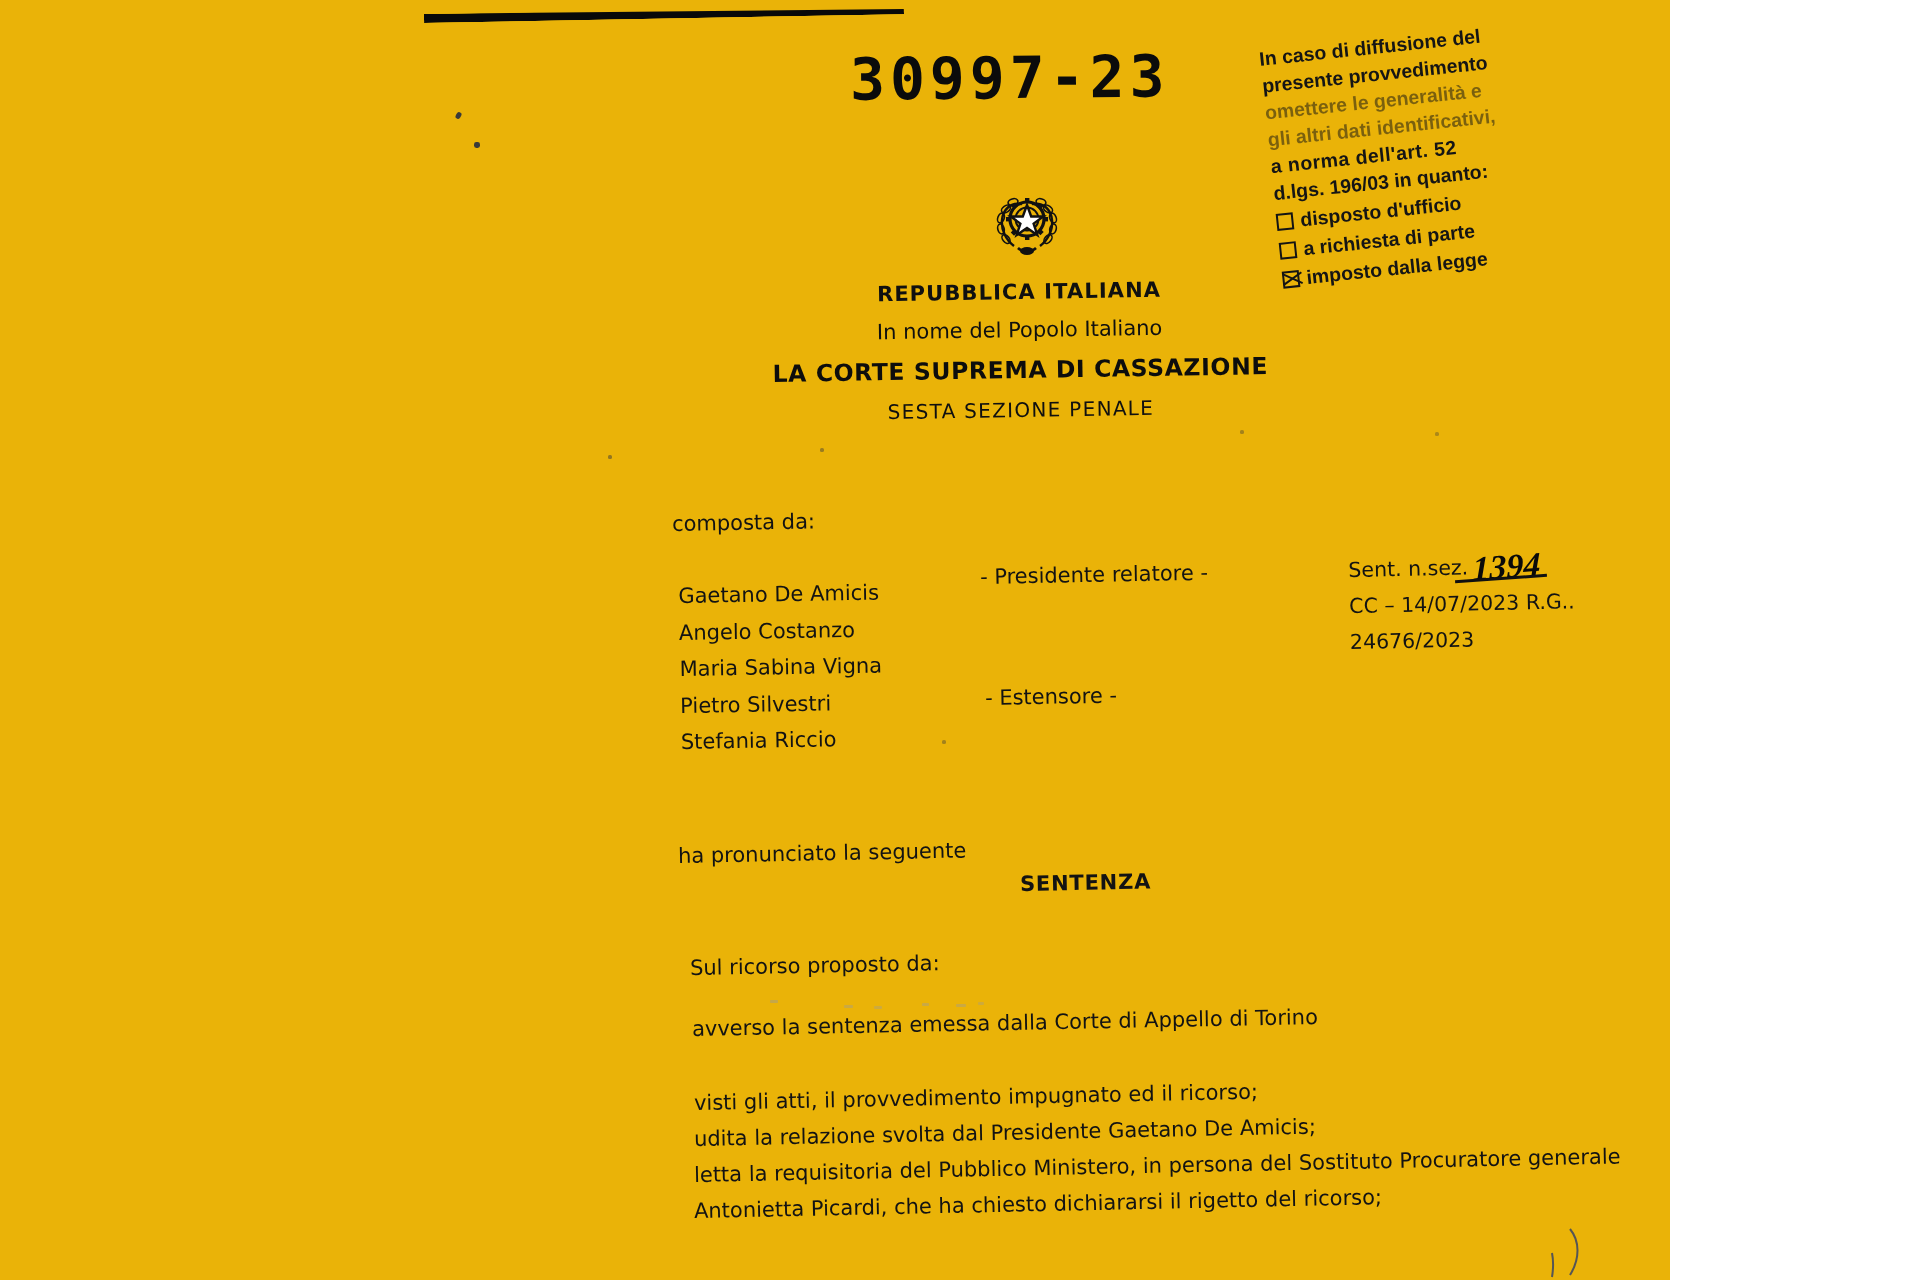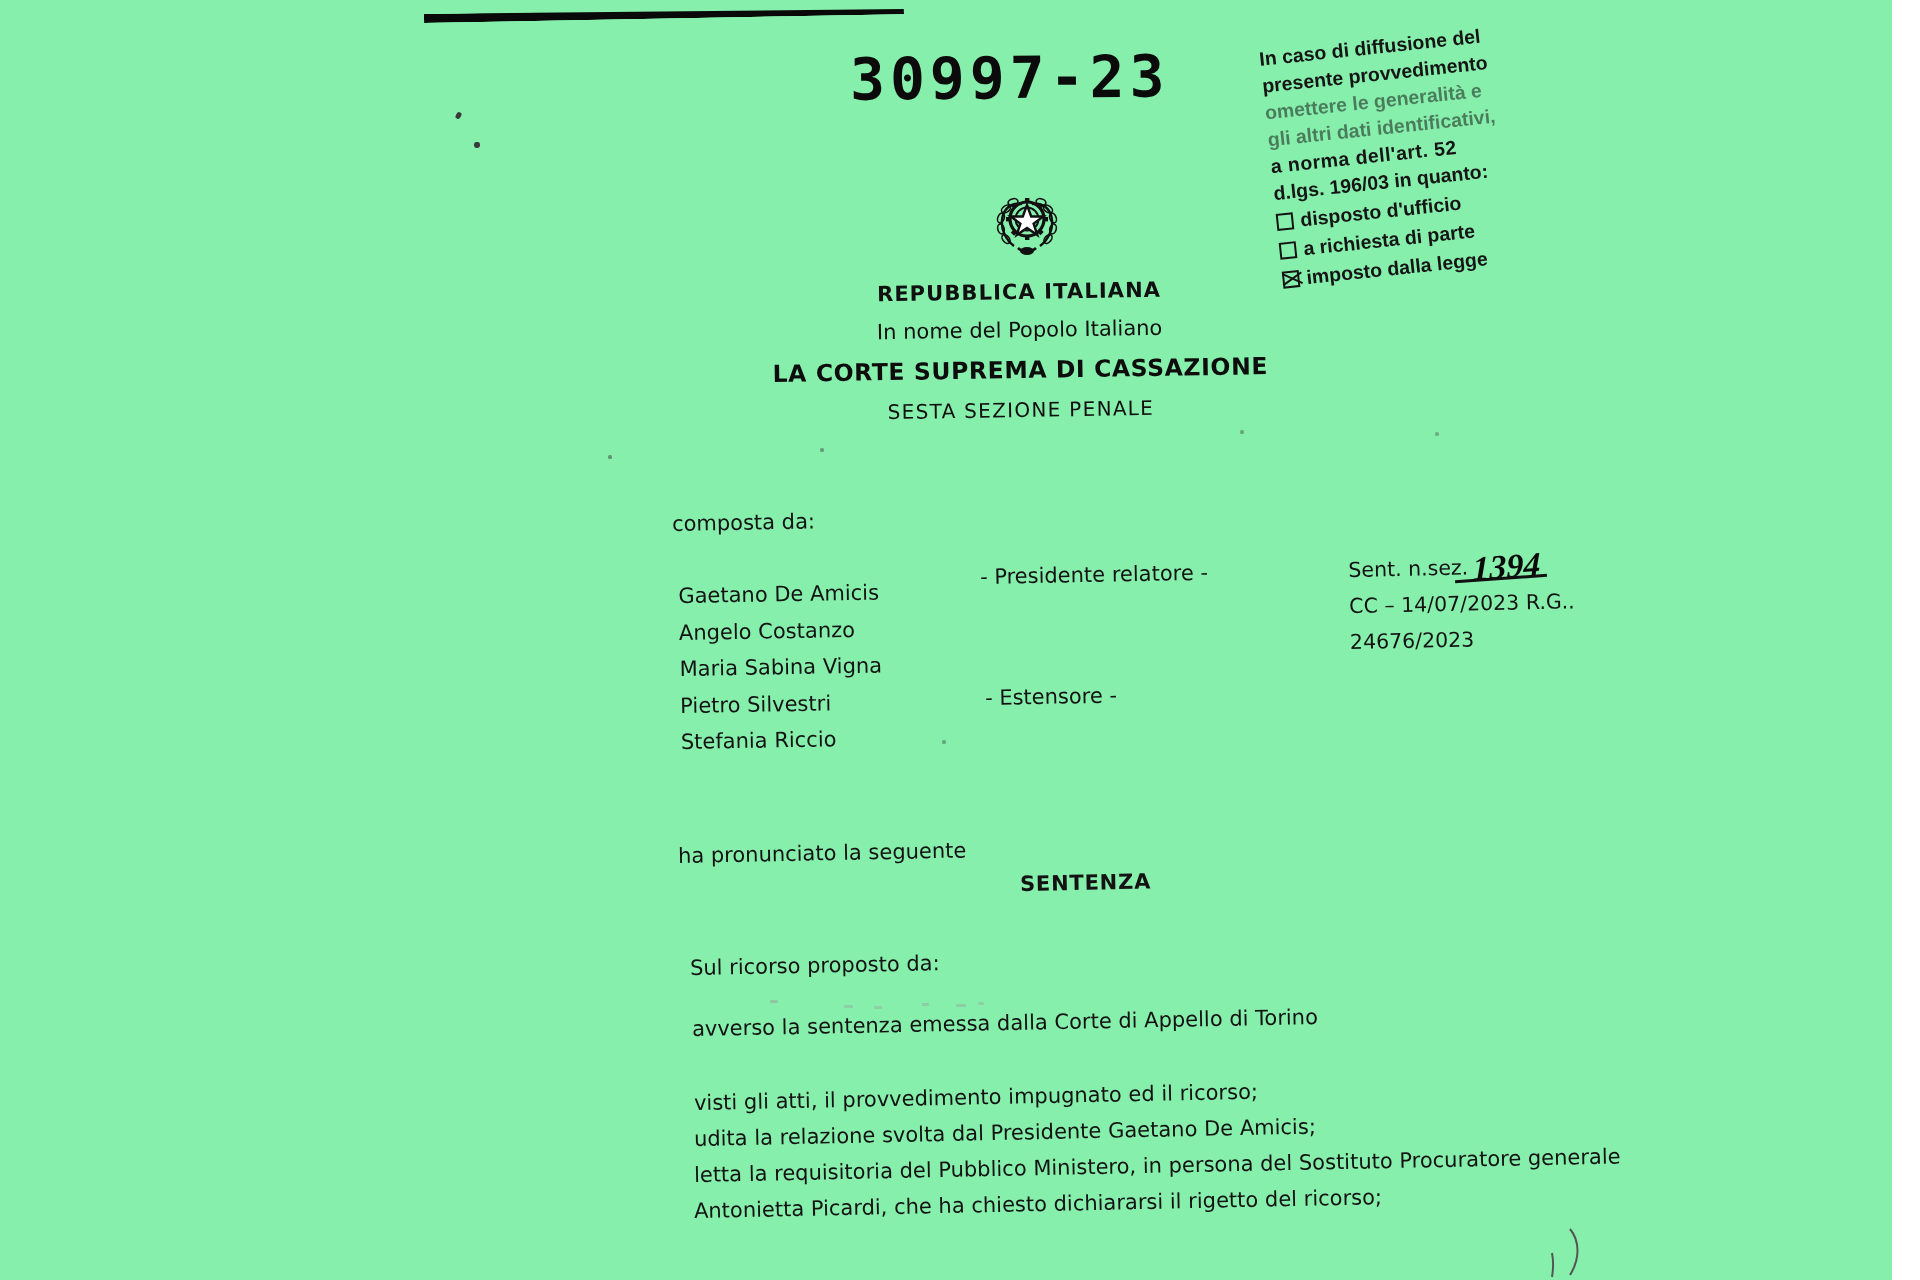--- a/index.html
+++ b/index.html
@@ -5,23 +5,23 @@
   html, body {
     margin: 0;
     padding: 0;
     background: #ffffff;
   }
   body {
     font-family: "DejaVu Sans", sans-serif;
   }
   #page {
     position: relative;
-    width: 1892px;
+    width: 1670px;
     height: 1280px;
-    background: #86efac;
+    background: #eab308;
     overflow: hidden;
     color: #111;
   }
 
   
   .scan-bar {
     position: absolute;
     left: 424px;
     top: 14px;
     width: 480px;

